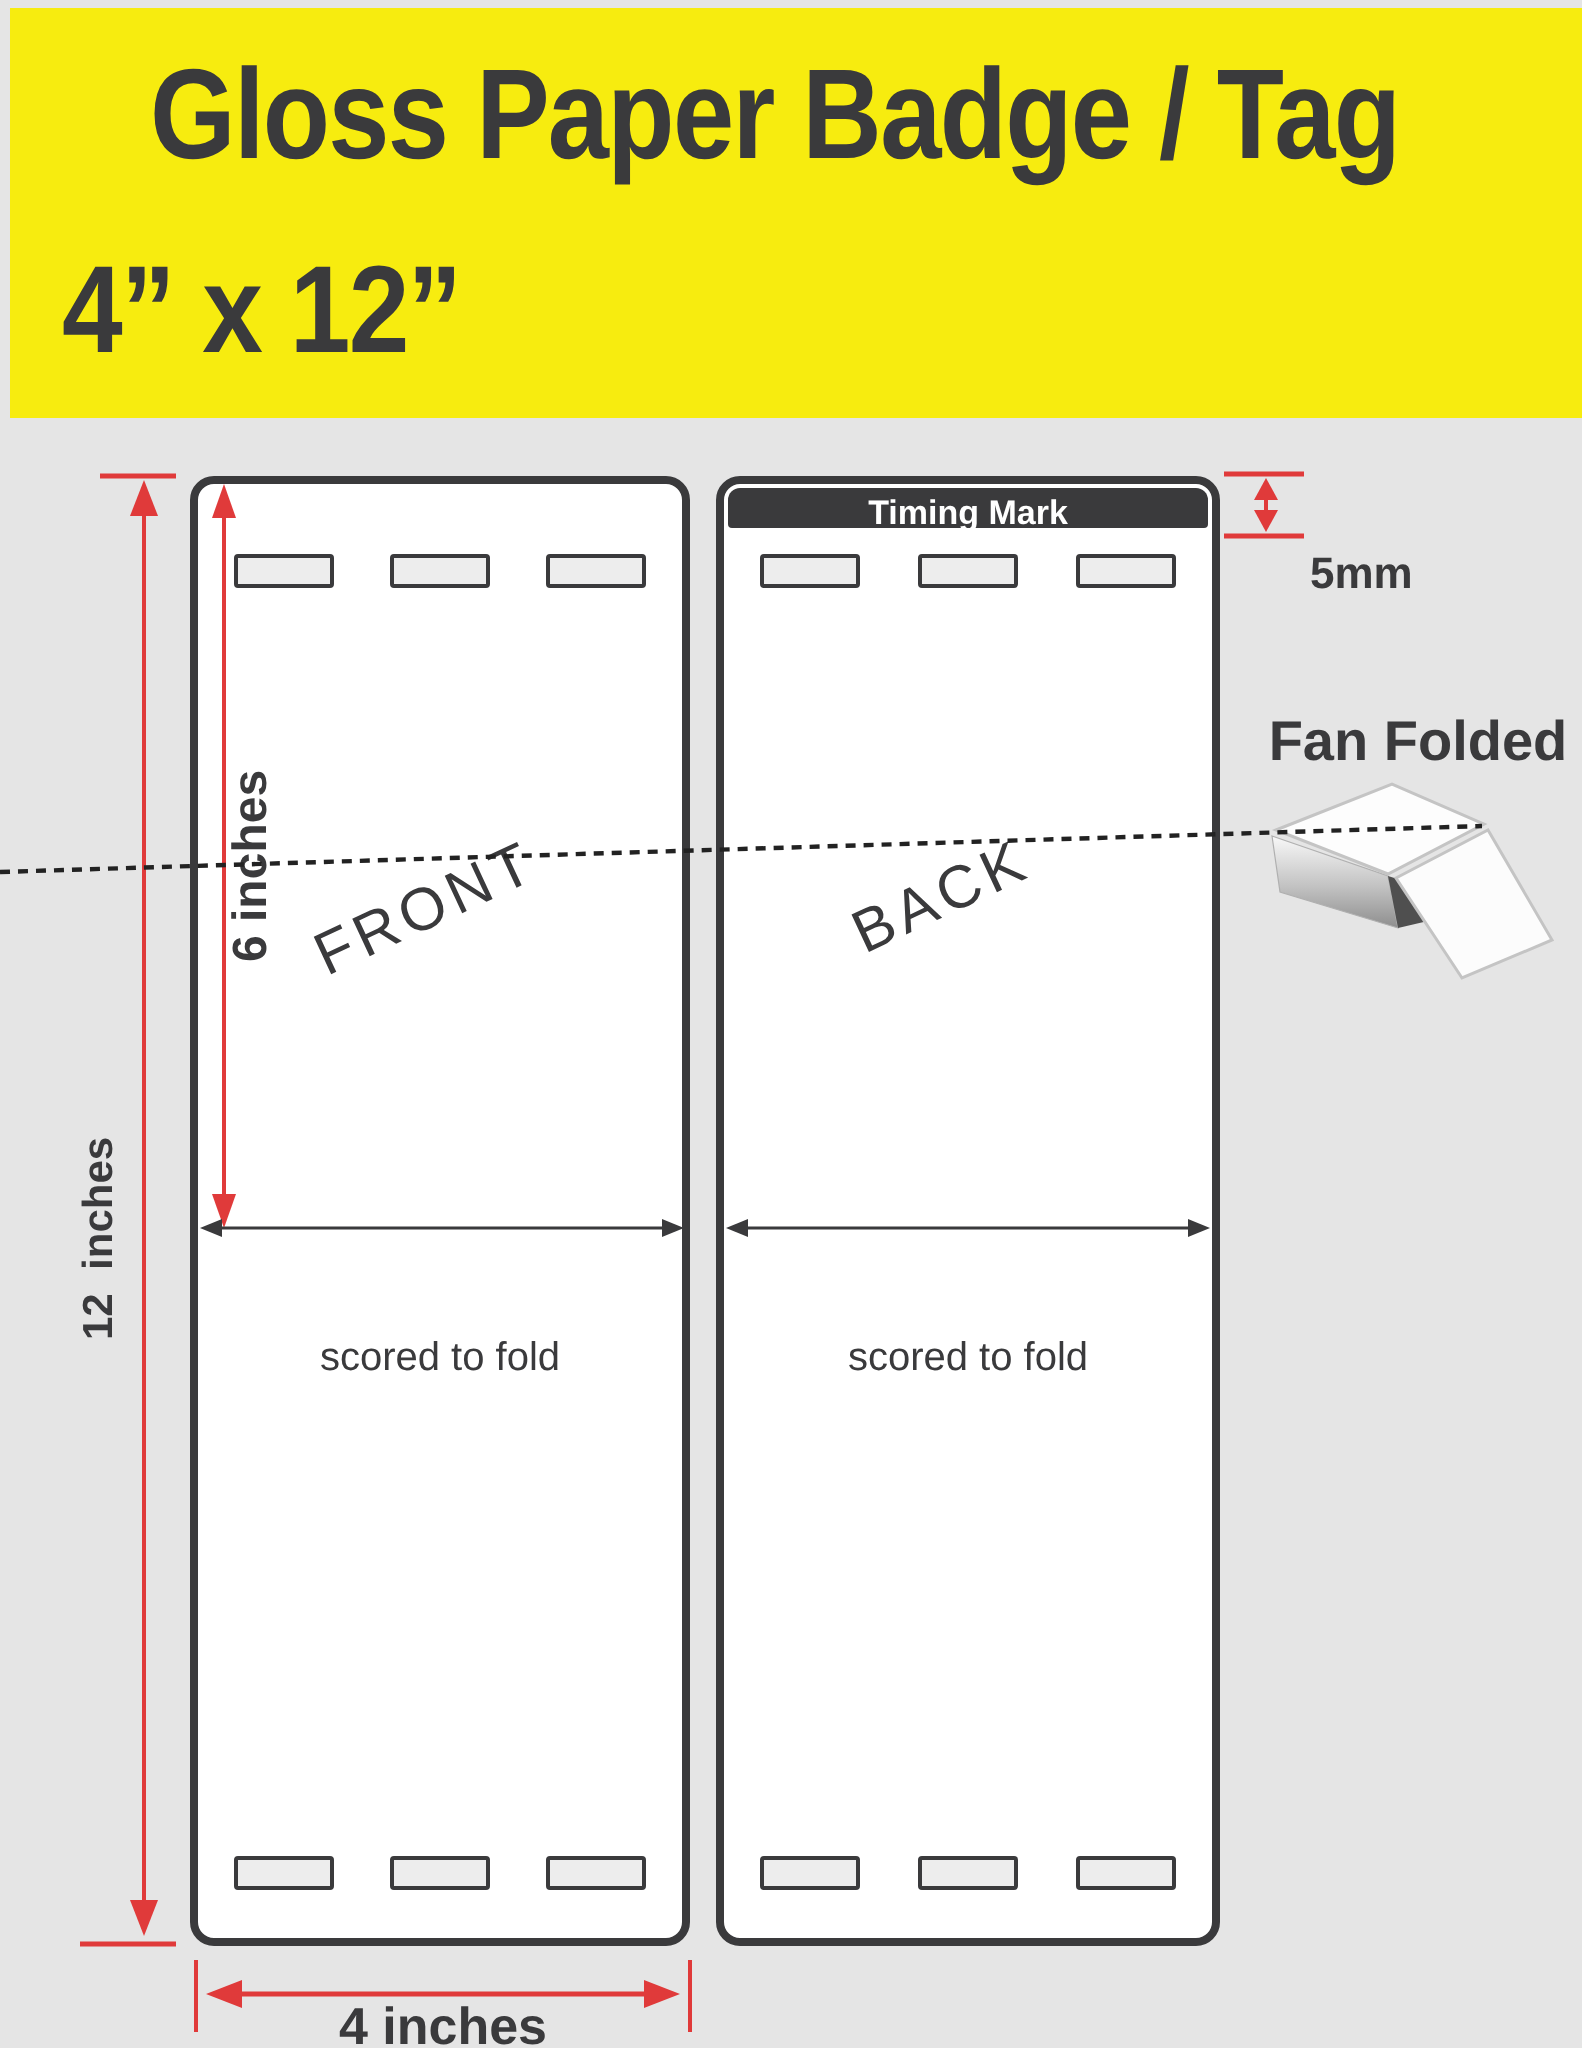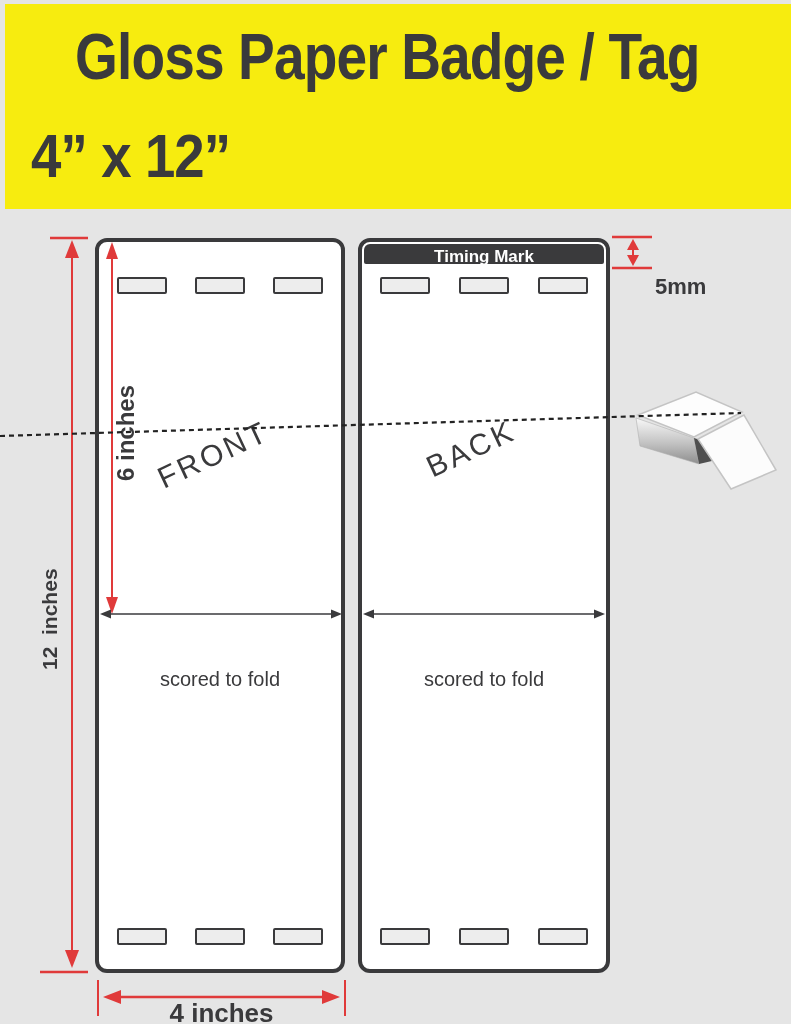--- a/index.html
+++ b/index.html
@@ -119,20 +119,21 @@
       <div class="slot"></div>
       <div class="slot"></div>
       <div class="slot"></div>
     </div>
   </div>
 
   <div class="vlabel dim12-label">12  inches</div>
   <div class="vlabel dim6-label">6 inches</div>
   <div class="dim4-label">4 inches</div>
   <div class="dim5mm-label">5mm</div>
+  <div class="fan-label">Fan Folded</div>
 
   <svg class="overlay" width="791" height="1024" viewBox="0 0 791 1024">
     <defs>
       <linearGradient id="stackGrad" x1="0" y1="0" x2="0" y2="1">
         <stop offset="0" stop-color="#f8f8f8"></stop>
         <stop offset="0.55" stop-color="#c2c2c2"></stop>
         <stop offset="1" stop-color="#8e8e8e"></stop>
       </linearGradient>
     </defs>
 

